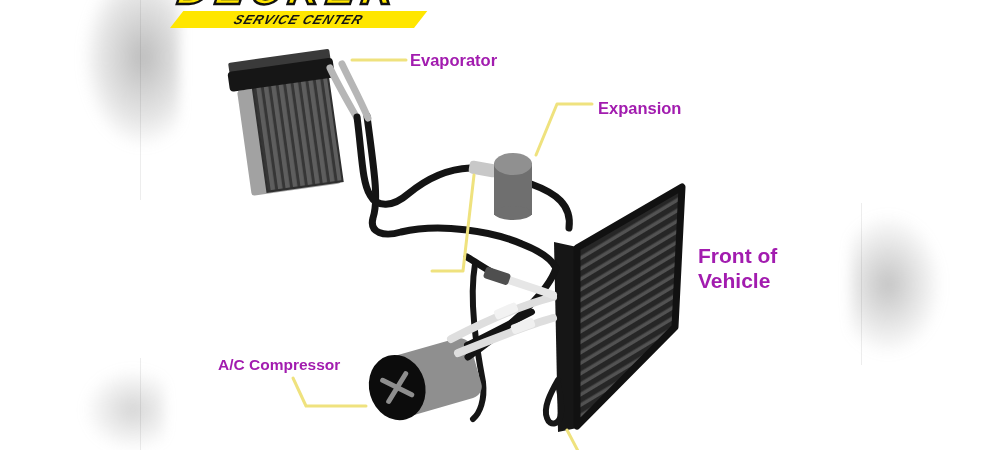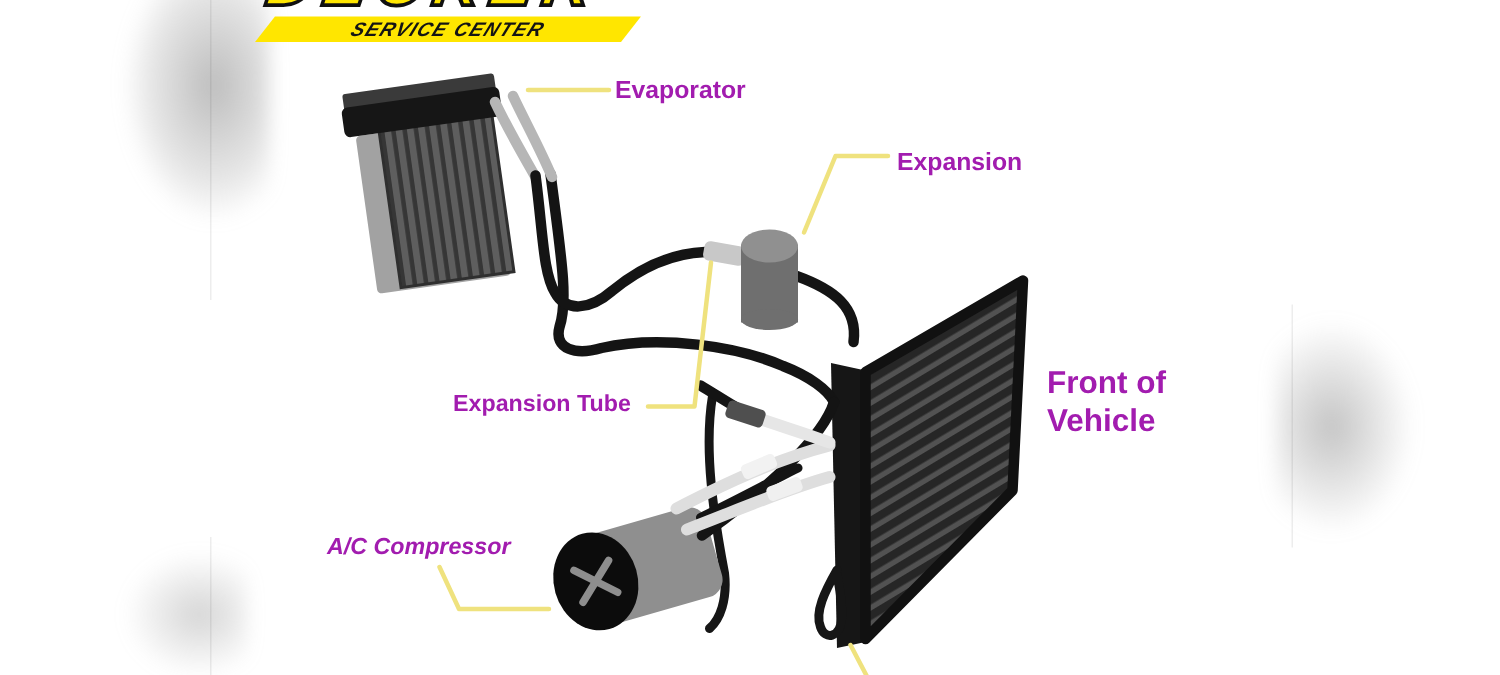--- a/index.html
+++ b/index.html
@@ -35,21 +35,21 @@
   .banner-text{
     transform:skewX(20deg);font-style:italic;font-weight:bold;
     font-size:13px;letter-spacing:1px;color:#141414;white-space:nowrap;
   }
 
   
   .lbl{position:absolute;font-weight:bold;color:#a21caf;white-space:nowrap;}
   .lbl-evaporator{left:410px;top:51px;font-size:16.5px;}
   .lbl-accumulator{left:598px;top:99px;font-size:16.5px;}
   .lbl-expansion{left:302px;top:261px;font-size:15.5px;}
-  .lbl-compressor{left:218px;top:356px;font-size:15.5px;font-style:italic;}
+  .lbl-compressor{left:218px;top:356px;font-size:15.5px;}
   .lbl-front{left:698px;top:243px;width:124px;text-align:left;
     font-size:21px;line-height:25px;}
   svg{position:absolute;inset:0;}
 </style>
 </head>
 <body>
 
 <div class="stage">
 
   <div class="blob blob-lt"></div>
@@ -139,20 +139,19 @@
       <path d="M 352,60 L 406,60" stroke="#efe27e"></path>
       <path d="M 536,155 L 557,104 L 592,104" stroke="#efe27e"></path>
       <path d="M 432,271 L 463,271 L 474,175" stroke="#efe27e"></path>
       <path d="M 293,378 L 306,406 L 366,406" stroke="#efe27e"></path>
       <path d="M 567,430 L 578,451" stroke="#efe27e"></path>
     </g>
   </svg>
 
   <div class="lbl lbl-evaporator">Evaporator</div>
   <div class="lbl lbl-accumulator">Expansion</div>
-  <div class="lbl lbl-expansion">Expansion Tube</div>
   <div class="lbl lbl-compressor">A/C Compressor</div>
   <div class="lbl lbl-front">
     <div>Front of</div>
     <div>Vehicle</div>
   </div>
 
 </div>
 
 </body></html>

